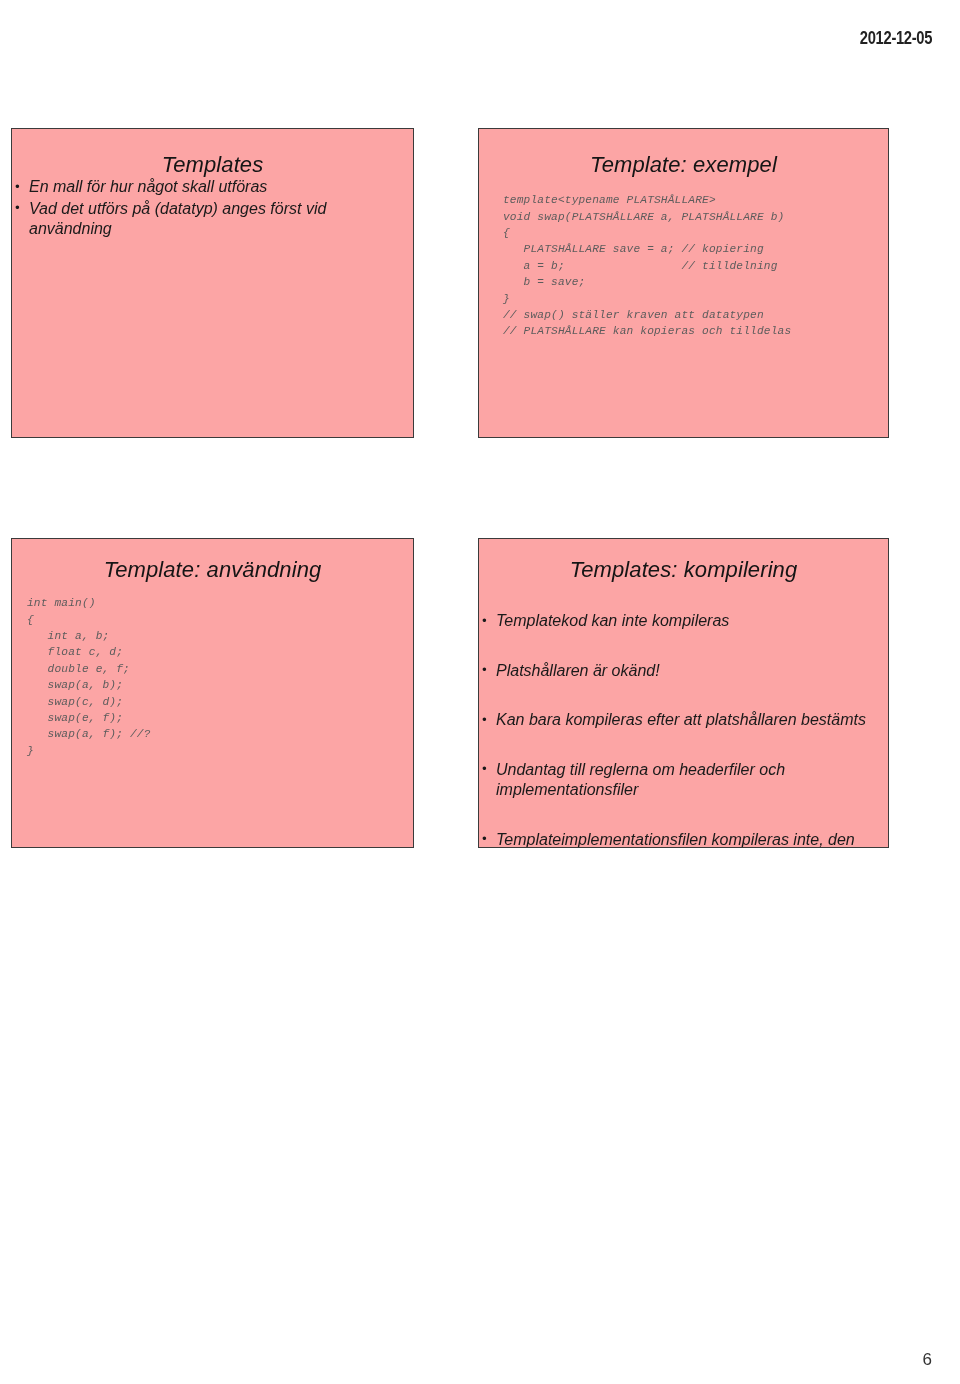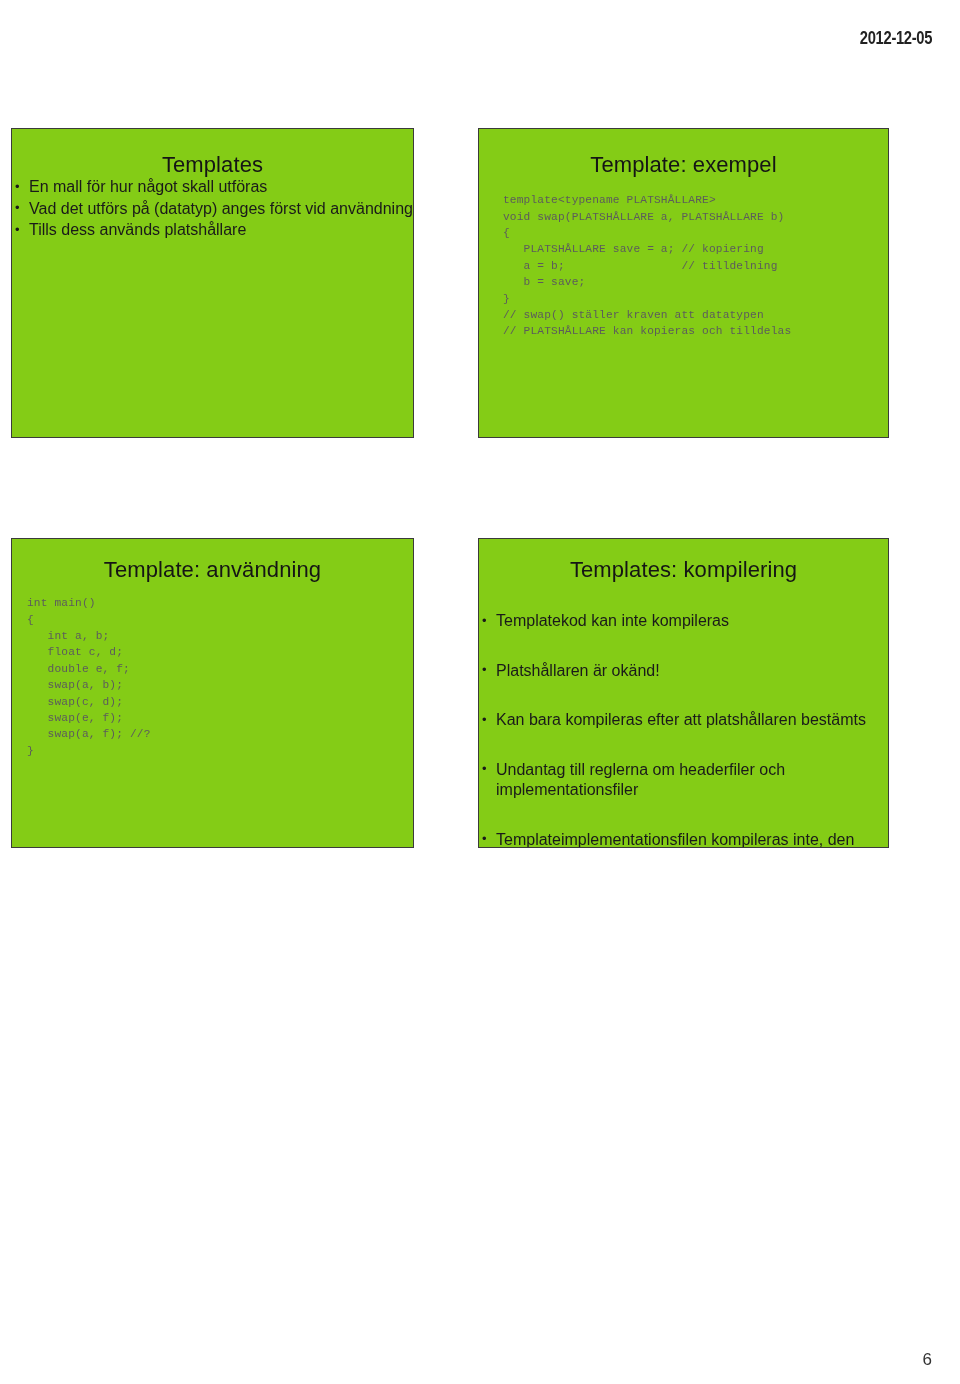--- a/index.html
+++ b/index.html
@@ -59,23 +59,24 @@
   .slides {
     position: absolute;
     left: 0;
     top: 0;
     width: 960px;
     height: 1384px;
   }
   .slide {
     position: absolute;
     box-sizing: border-box;
-    background: #84cc16;
+    background: #fca5a5;
     border: 1.5px solid #3b3b3b;
     overflow: hidden;
+    font-style: italic;
   }
   .slide-r1 { top: 128px; height: 310px; }
   .slide-r2 { top: 538px; height: 310px; }
   .slide-c1 { left: 11px; width: 403px; }
   .slide-c2 { left: 478px; width: 411px; }
 
   .slide-title {
     text-align: center;
     font-size: 22px;
     font-weight: 400;
@@ -140,21 +141,20 @@
   <div class="header-date">2012-12-05</div>
 </div>
 
 <div class="slides">
 
   <div class="slide slide-r1 slide-c1">
     <div class="slide-title">Templates</div>
     <ul class="bullets bullets-wrap-a">
       <li>En mall för hur något skall utföras</li>
       <li>Vad det utförs på (datatyp) anges först vid användning</li>
-      <li>Tills dess används platshållare</li>
     </ul>
   </div>
 
   <div class="slide slide-r1 slide-c2">
     <div class="slide-title">Template: exempel</div>
     <div class="code-wrap-b">
       <pre class="code">template&lt;typename PLATSHÅLLARE&gt;
 void swap(PLATSHÅLLARE a, PLATSHÅLLARE b)
 {
    PLATSHÅLLARE save = a; // kopiering

